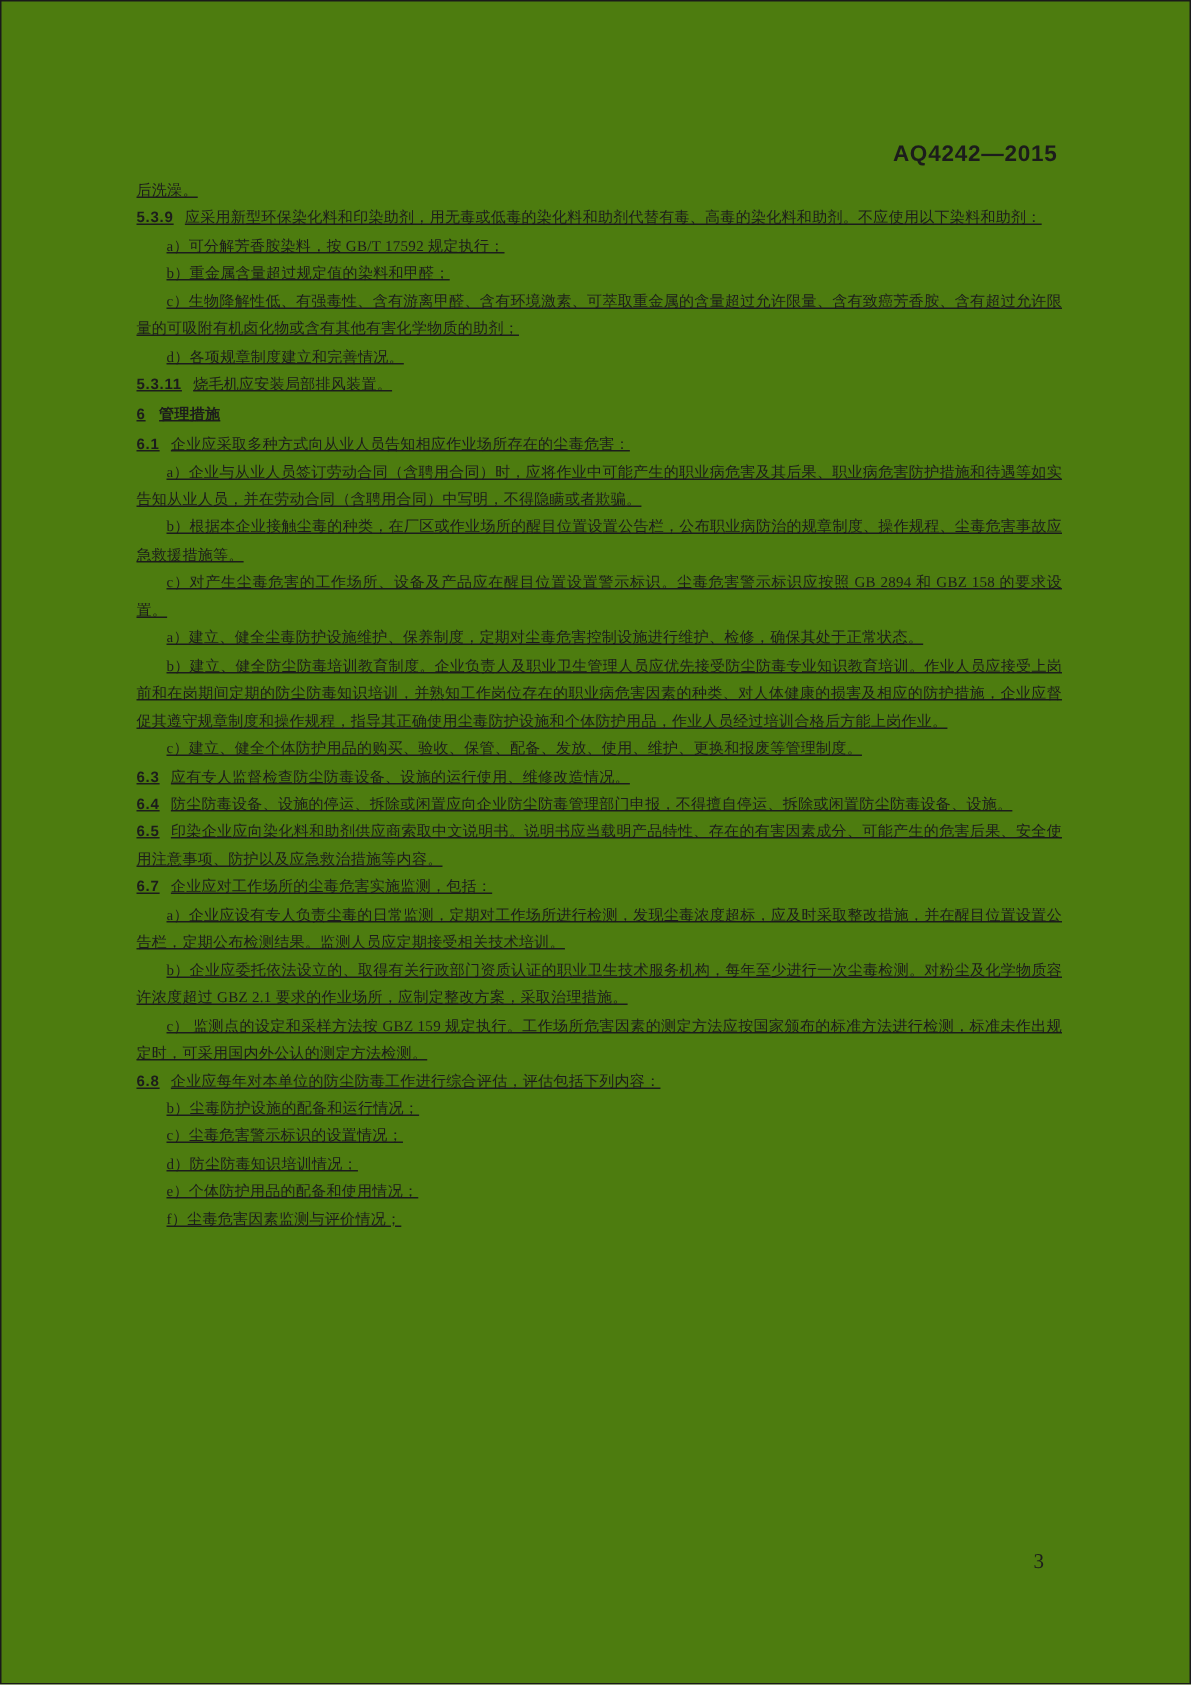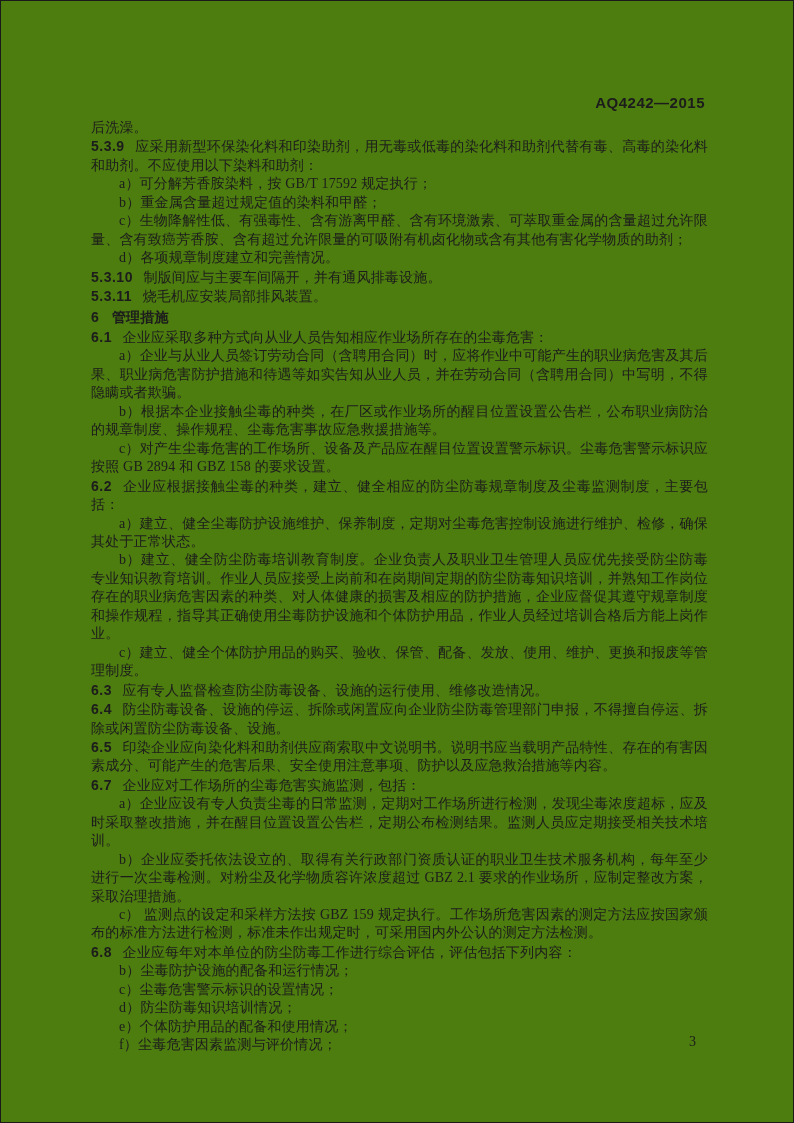--- a/index.html
+++ b/index.html
@@ -29,25 +29,26 @@
     color: #1c1c1c;
   }
   .body-text {
     position: absolute;
     left: 90px;
     top: 118px;
     width: 617px;
   }
   .para {
     margin: 0;
-    font-size: 14px;
+    font-size: 10px;
     line-height: 18.45px;
     text-align: justify;
     text-justify: inter-character;
     letter-spacing: 0.2px;
+    text-decoration: underline;
   }
   .para.item {
     text-indent: 2em;
   }
   .cnum {
     font-family: "Liberation Sans", "DejaVu Sans", sans-serif;
     font-weight: bold;
     letter-spacing: 0.5px;
     margin-right: 0.75em;
   }
@@ -77,33 +78,31 @@
 
     <p class="para">后洗澡。</p>
 
     <p class="para clause"><span class="cnum">5.3.9</span><span>应采用新型环保染化料和印染助剂，用无毒或低毒的染化料和助剂代替有毒、高毒的染化料和助剂。不应使用以下染料和助剂：</span></p>
 
     <p class="para item">a）可分解芳香胺染料，按 GB/T 17592 规定执行；</p>
     <p class="para item">b）重金属含量超过规定值的染料和甲醛；</p>
     <p class="para item">c）生物降解性低、有强毒性、含有游离甲醛、含有环境激素、可萃取重金属的含量超过允许限量、含有致癌芳香胺、含有超过允许限量的可吸附有机卤化物或含有其他有害化学物质的助剂；</p>
     <p class="para item">d）各项规章制度建立和完善情况。</p>
 
-    <p class="para clause"><span class="cnum">5.3.10</span><span>制版间应与主要车间隔开，并有通风排毒设施。</span></p>
 
     <p class="para clause"><span class="cnum">5.3.11</span><span>烧毛机应安装局部排风装置。</span></p>
 
     <p class="para heading"><span class="cnum">6</span><span>管理措施</span></p>
 
     <p class="para clause"><span class="cnum">6.1</span><span>企业应采取多种方式向从业人员告知相应作业场所存在的尘毒危害：</span></p>
 
     <p class="para item">a）企业与从业人员签订劳动合同（含聘用合同）时，应将作业中可能产生的职业病危害及其后果、职业病危害防护措施和待遇等如实告知从业人员，并在劳动合同（含聘用合同）中写明，不得隐瞒或者欺骗。</p>
     <p class="para item">b）根据本企业接触尘毒的种类，在厂区或作业场所的醒目位置设置公告栏，公布职业病防治的规章制度、操作规程、尘毒危害事故应急救援措施等。</p>
     <p class="para item">c）对产生尘毒危害的工作场所、设备及产品应在醒目位置设置警示标识。尘毒危害警示标识应按照 GB 2894 和 GBZ 158 的要求设置。</p>
 
-    <p class="para clause"><span class="cnum">6.2</span><span>企业应根据接触尘毒的种类，建立、健全相应的防尘防毒规章制度及尘毒监测制度，主要包括：</span></p>
 
     <p class="para item">a）建立、健全尘毒防护设施维护、保养制度，定期对尘毒危害控制设施进行维护、检修，确保其处于正常状态。</p>
     <p class="para item">b）建立、健全防尘防毒培训教育制度。企业负责人及职业卫生管理人员应优先接受防尘防毒专业知识教育培训。作业人员应接受上岗前和在岗期间定期的防尘防毒知识培训，并熟知工作岗位存在的职业病危害因素的种类、对人体健康的损害及相应的防护措施，企业应督促其遵守规章制度和操作规程，指导其正确使用尘毒防护设施和个体防护用品，作业人员经过培训合格后方能上岗作业。</p>
     <p class="para item">c）建立、健全个体防护用品的购买、验收、保管、配备、发放、使用、维护、更换和报废等管理制度。</p>
 
     <p class="para clause"><span class="cnum">6.3</span><span>应有专人监督检查防尘防毒设备、设施的运行使用、维修改造情况。</span></p>
 
     <p class="para clause"><span class="cnum">6.4</span><span>防尘防毒设备、设施的停运、拆除或闲置应向企业防尘防毒管理部门申报，不得擅自停运、拆除或闲置防尘防毒设备、设施。</span></p>
 
     <p class="para clause"><span class="cnum">6.5</span><span>印染企业应向染化料和助剂供应商索取中文说明书。说明书应当载明产品特性、存在的有害因素成分、可能产生的危害后果、安全使用注意事项、防护以及应急救治措施等内容。</span></p>

